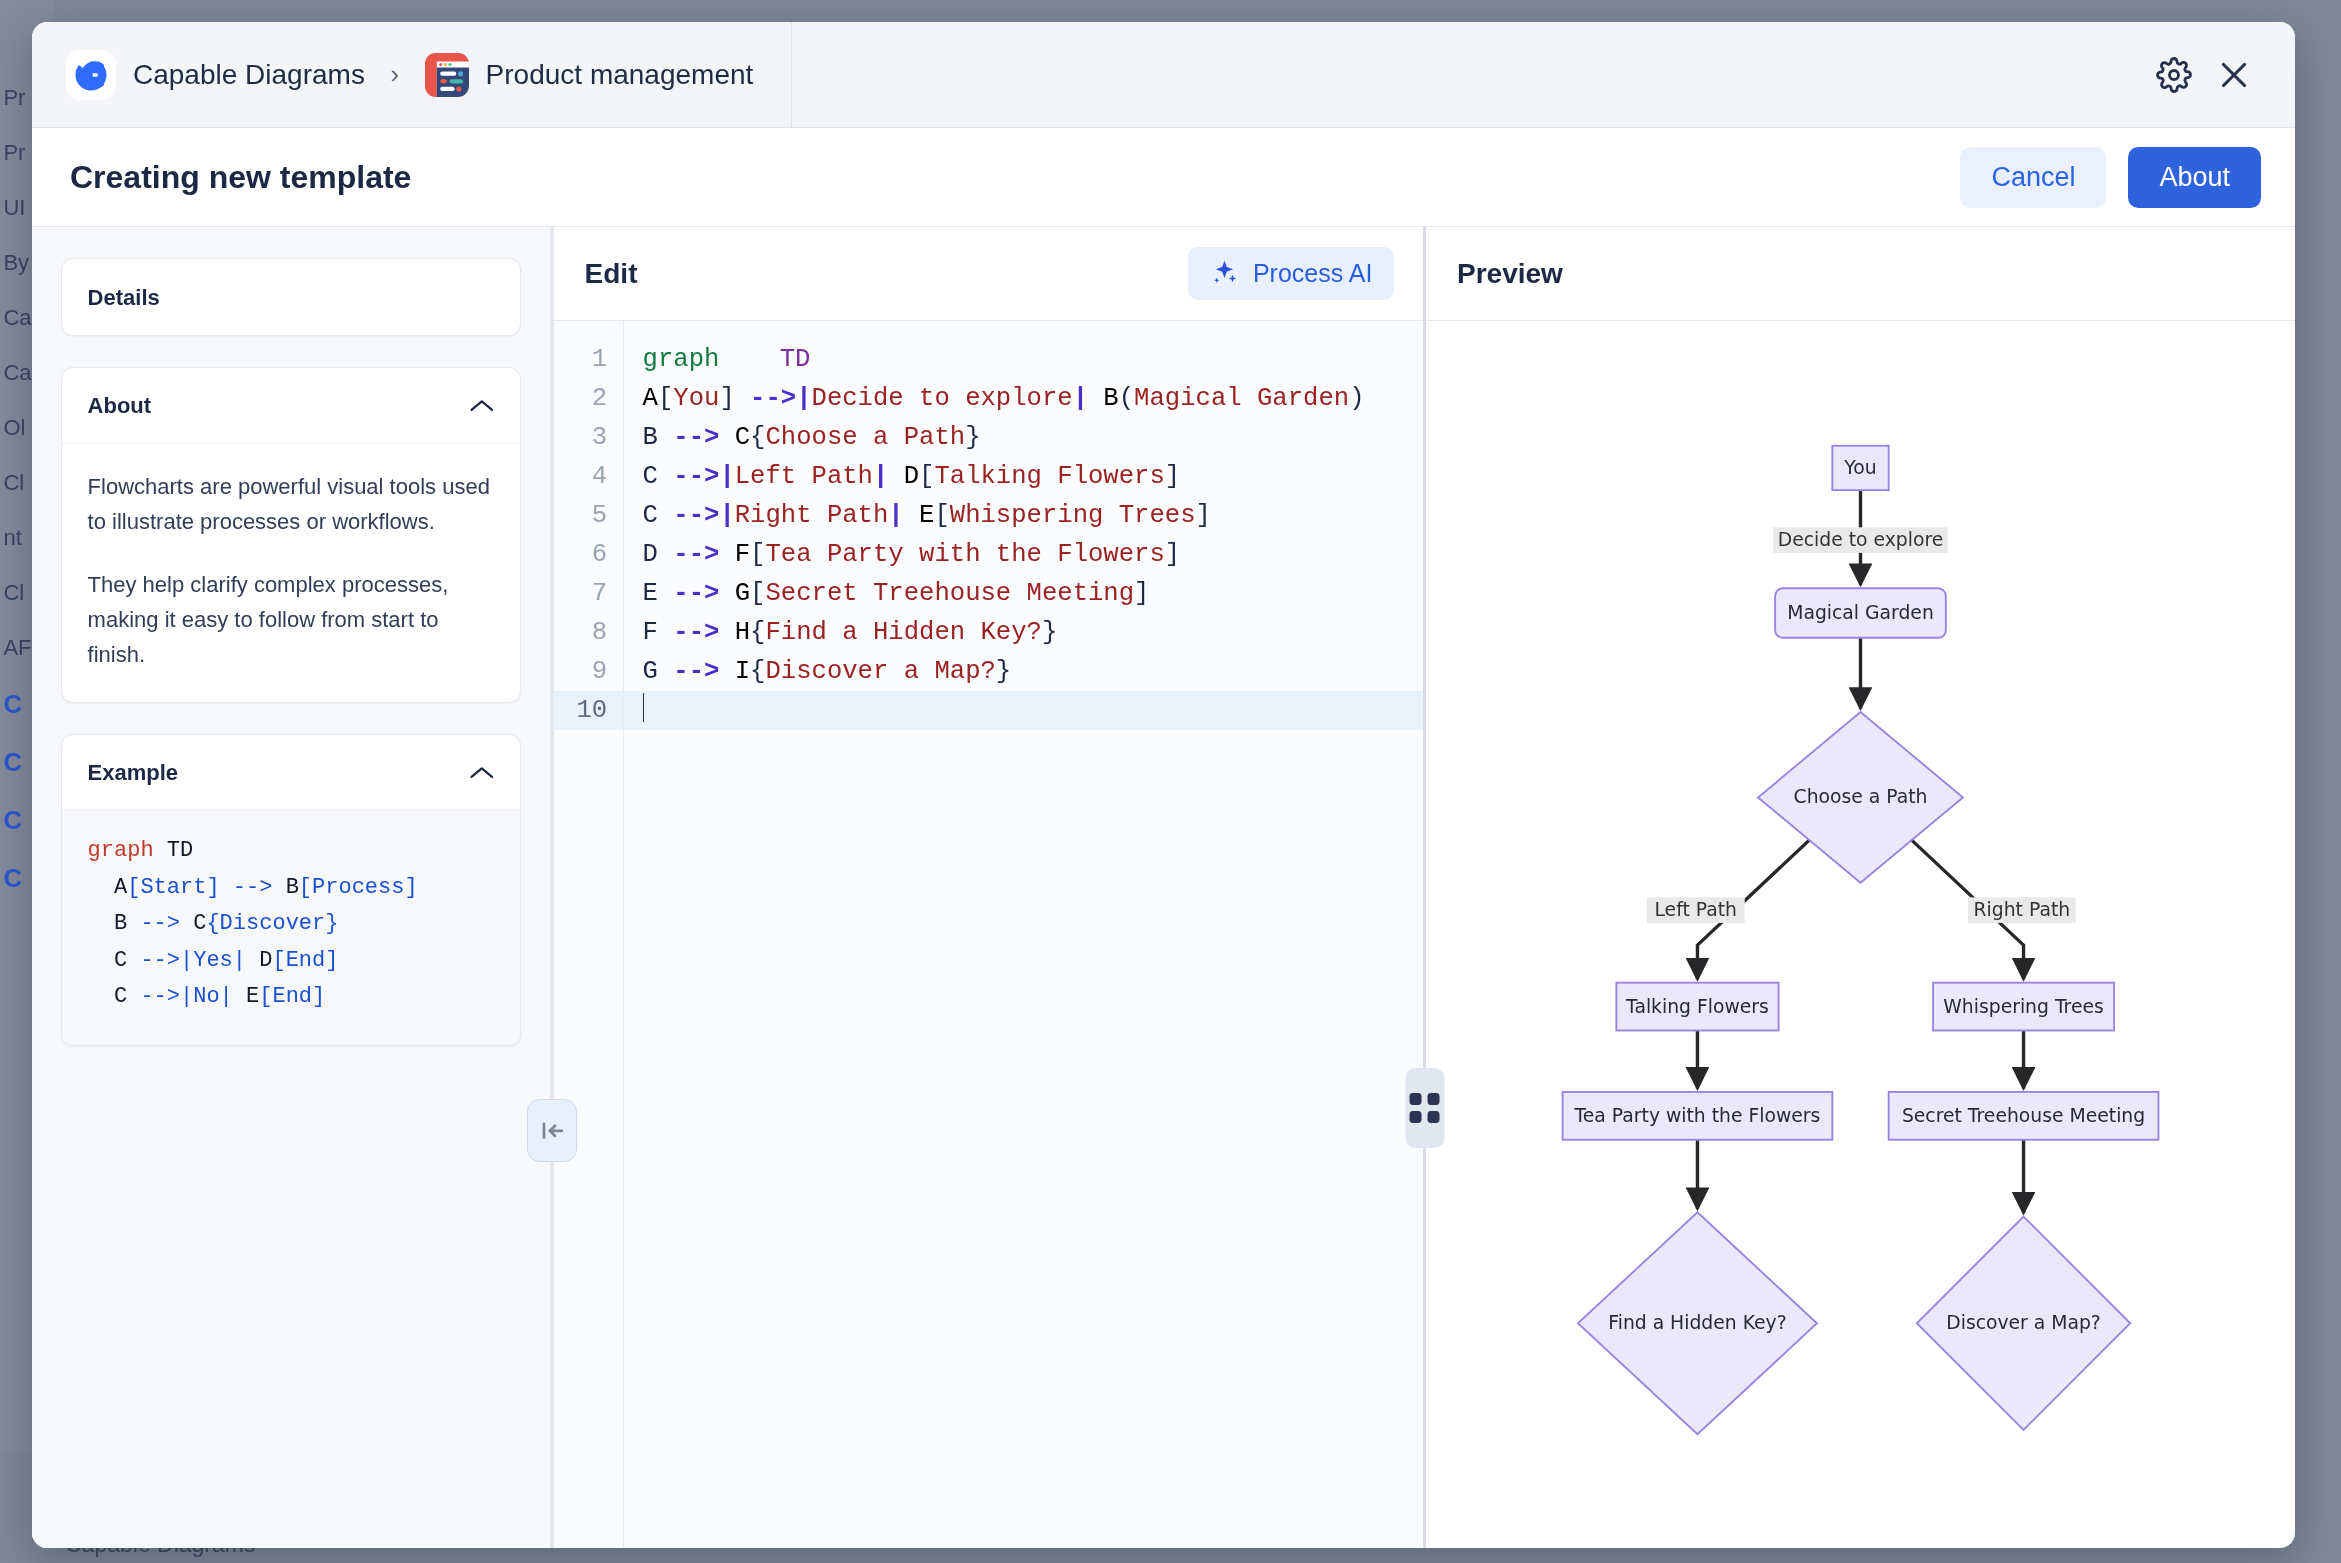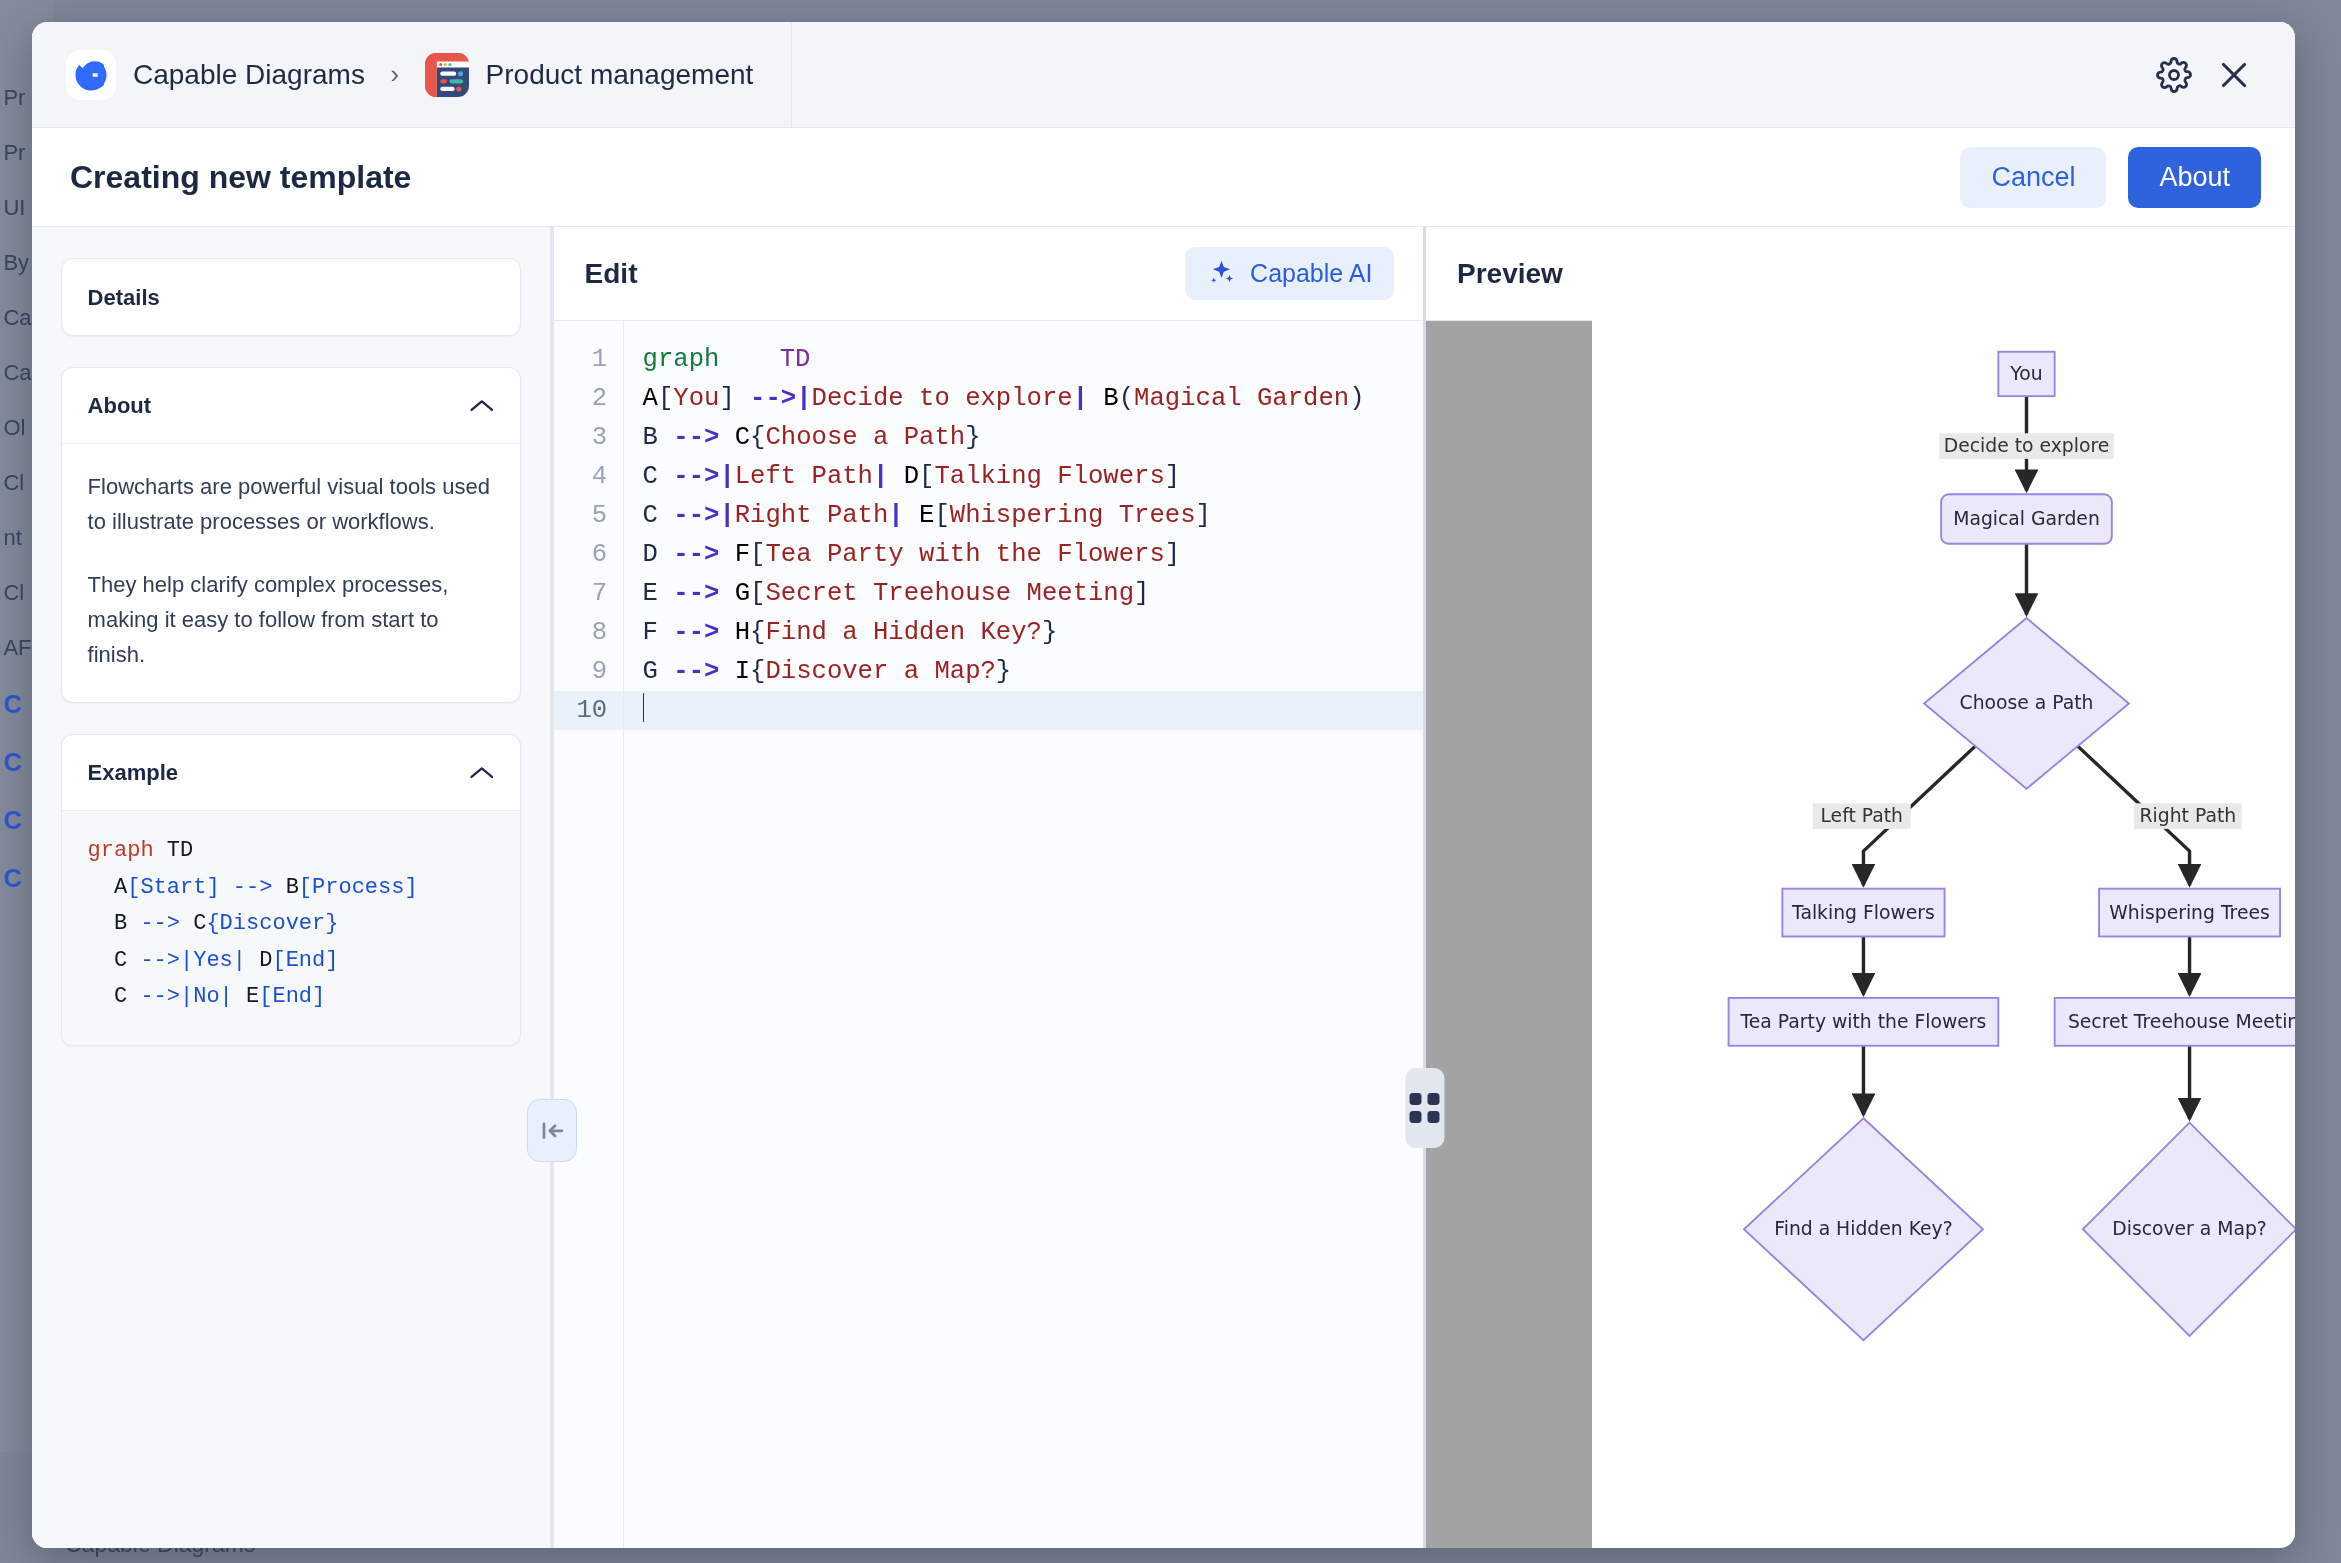--- a/index.html
+++ b/index.html
@@ -215,21 +215,21 @@
     background: #e2e6ee;
     display: flex; align-items: center; justify-content: center;
     cursor: col-resize; z-index: 5;
   }
   .dot-grid { display: grid; grid-template-columns: 12px 12px; gap: 6px; }
   .dot { width: 12px; height: 12px; border-radius: 3.4px; background: #2b3553; }
 
   
   #preview-col {
     width: 869px; flex: 0 0 869px;
-    display: flex; flex-direction: row; background: #a3a3a3;
+    display: flex; flex-direction: column; background: #14b8a6;
   }
   #preview-canvas {
     flex: 1 1 auto; position: relative; overflow: hidden; background: #ffffff;
   }
   #preview-canvas svg { position: absolute; left: 0; top: 0; }
 
   .mm-node-fill { fill: #ece8fb; stroke: #9a84e0; stroke-width: 2.2; }
   .mm-label { font-family: "DejaVu Sans", sans-serif; font-size: 22px; fill: #262a33; }
   .mm-edge  { stroke: #27272a; stroke-width: 4; fill: none; }
   .mm-edge-label-bg { fill: #e9e9e9; }
@@ -379,21 +379,21 @@
         <span class="pane-title">Edit</span>
         <span class="pane-spacer"></span>
         <button id="ai-btn">
           <span>
             <svg width="29" height="29" viewBox="0 0 24 24" fill="#2a4fd8">
               <path d="M12 2.3l1.9 5.2 5.2 1.9-5.2 1.9L12 16.5l-1.9-5.2-5.2-1.9 5.2-1.9z"></path>
               <path d="M18.6 13.8l.85 2.3 2.3.85-2.3.85-.85 2.3-.85-2.3-2.3-.85 2.3-.85z"></path>
               <path d="M5.6 16.2l.6 1.6 1.6.6-1.6.6-.6 1.6-.6-1.6-1.6-.6 1.6-.6z"></path>
             </svg>
           </span>
-          <span id="ai-label">Capable AI</span>
+          <span id="ai-label">Process AI</span>
         </button>
       </div>
 
       <div id="code-area">
         <div id="gutter">
             <span class="gl">1</span>
             <span class="gl">2</span>
             <span class="gl">3</span>
             <span class="gl">4</span>
             <span class="gl">5</span>

